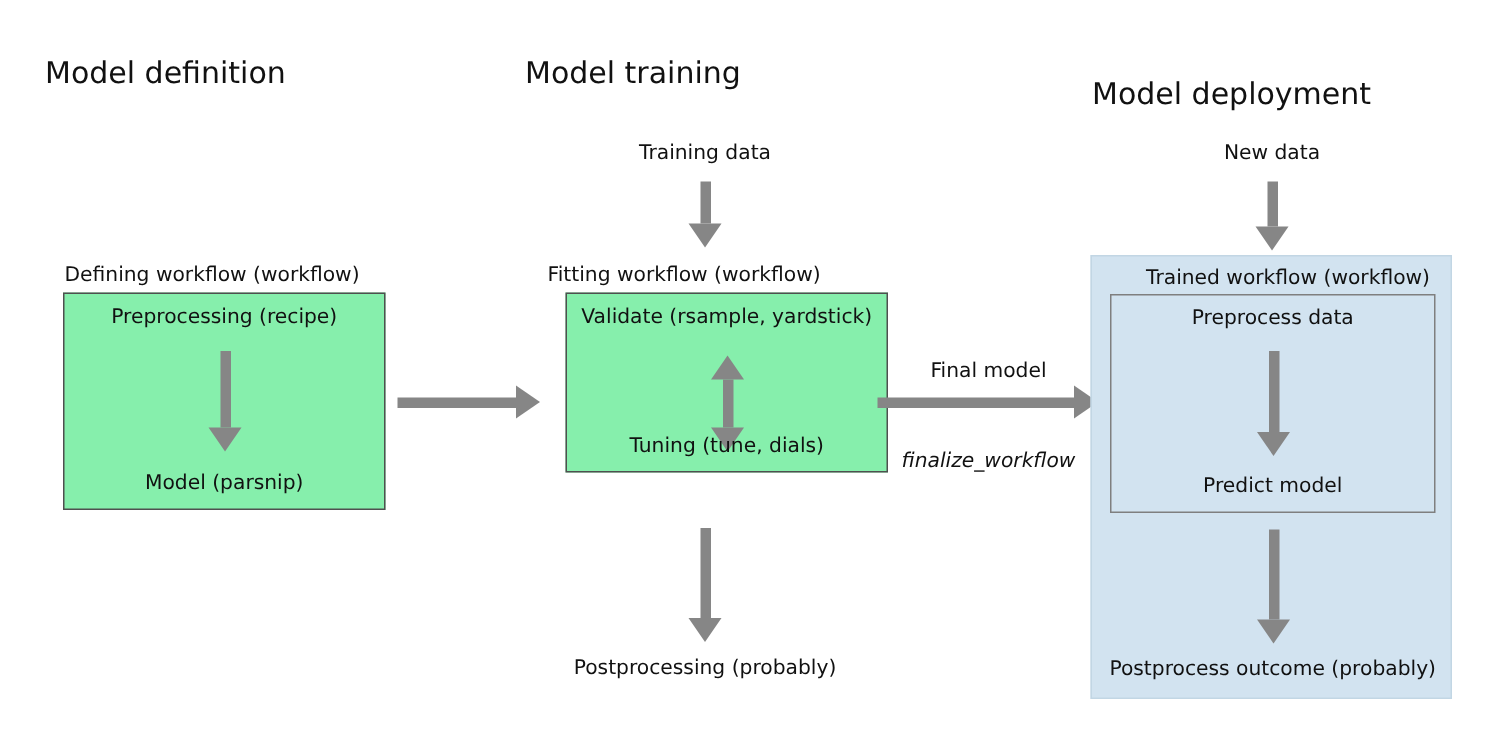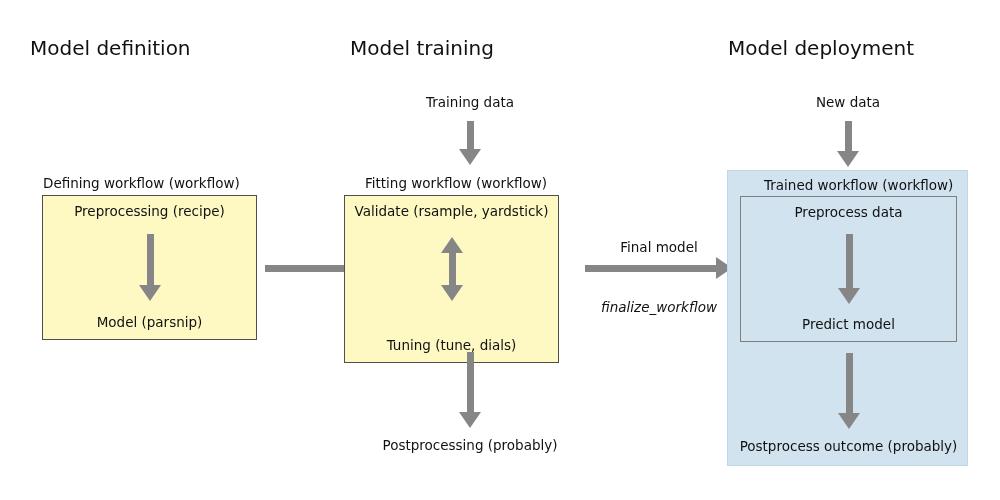--- a/index.html
+++ b/index.html
@@ -29,21 +29,21 @@
     white-space: nowrap;
     color: var(--text, #111111);
     text-align: center;
   }
   .center { text-align: center; }
   .italic { font-style: italic; margin-top: 23px; }
   .box {
     position: absolute;
     box-sizing: border-box;
     border: 1px solid var(--box-border, #4f4f4f);
-    background: #fef9c3;
+    background: #86efac;
   }
   .deploy-box {
     position: absolute;
     box-sizing: border-box;
     background: var(--deployment-fill, #d2e3f0);
     border: 1px solid var(--deployment-border, #c2d6e4);
   }
   .inner-box {
     position: absolute;
     box-sizing: border-box;
@@ -99,21 +99,21 @@
     border-left: 16px solid var(--arrow, #868686);
   }
 </style>
 </head>
 <body>
 
 <div class="canvas">
 
   <div class="col-title" style="left:30px; top:36px;">Model definition</div>
   <div class="col-title" style="left:350px; top:36px;">Model training</div>
-  <div class="col-title" style="left:728px; top:36px;">Model deployment</div>
+  <div class="col-title" style="left:728px; top:50px;">Model deployment</div>
 
   <div class="label center" style="left:395px; top:94px; width:150px;">Training data</div>
   <div class="arrow-v" style="left:459px; top:121px; height:44px;">
     <div class="shaft"></div>
     <div class="head-down"></div>
   </div>
 
   <div class="label center" style="left:773px; top:94px; width:150px;">New data</div>
   <div class="arrow-v" style="left:837px; top:121px; height:46px;">
     <div class="shaft"></div>
@@ -129,21 +129,21 @@
     </div>
     <div class="step-bottom">Model (parsnip)</div>
   </div>
 
   <div class="arrow-h" style="left:265px; top:257px; width:95px;">
     <div class="shaft"></div>
     <div class="head-right"></div>
   </div>
 
   <div class="label" style="left:365px; top:175px;">Fitting workflow (workflow)</div>
-  <div class="box" style="left:344px; top:195px; width:215px; height:168px;">
+  <div class="box" style="left:377px; top:195px; width:215px; height:120px;">
     <div class="step-top">Validate (rsample, yardstick)</div>
     <div class="arrow-v" style="left:96px; top:41px; height:64px;">
       <div class="head-up"></div>
       <div class="shaft"></div>
       <div class="head-down"></div>
     </div>
     <div class="step-bottom">Tuning (tune, dials)</div>
   </div>
 
   <div class="arrow-v" style="left:459px; top:352px; height:76px;">

